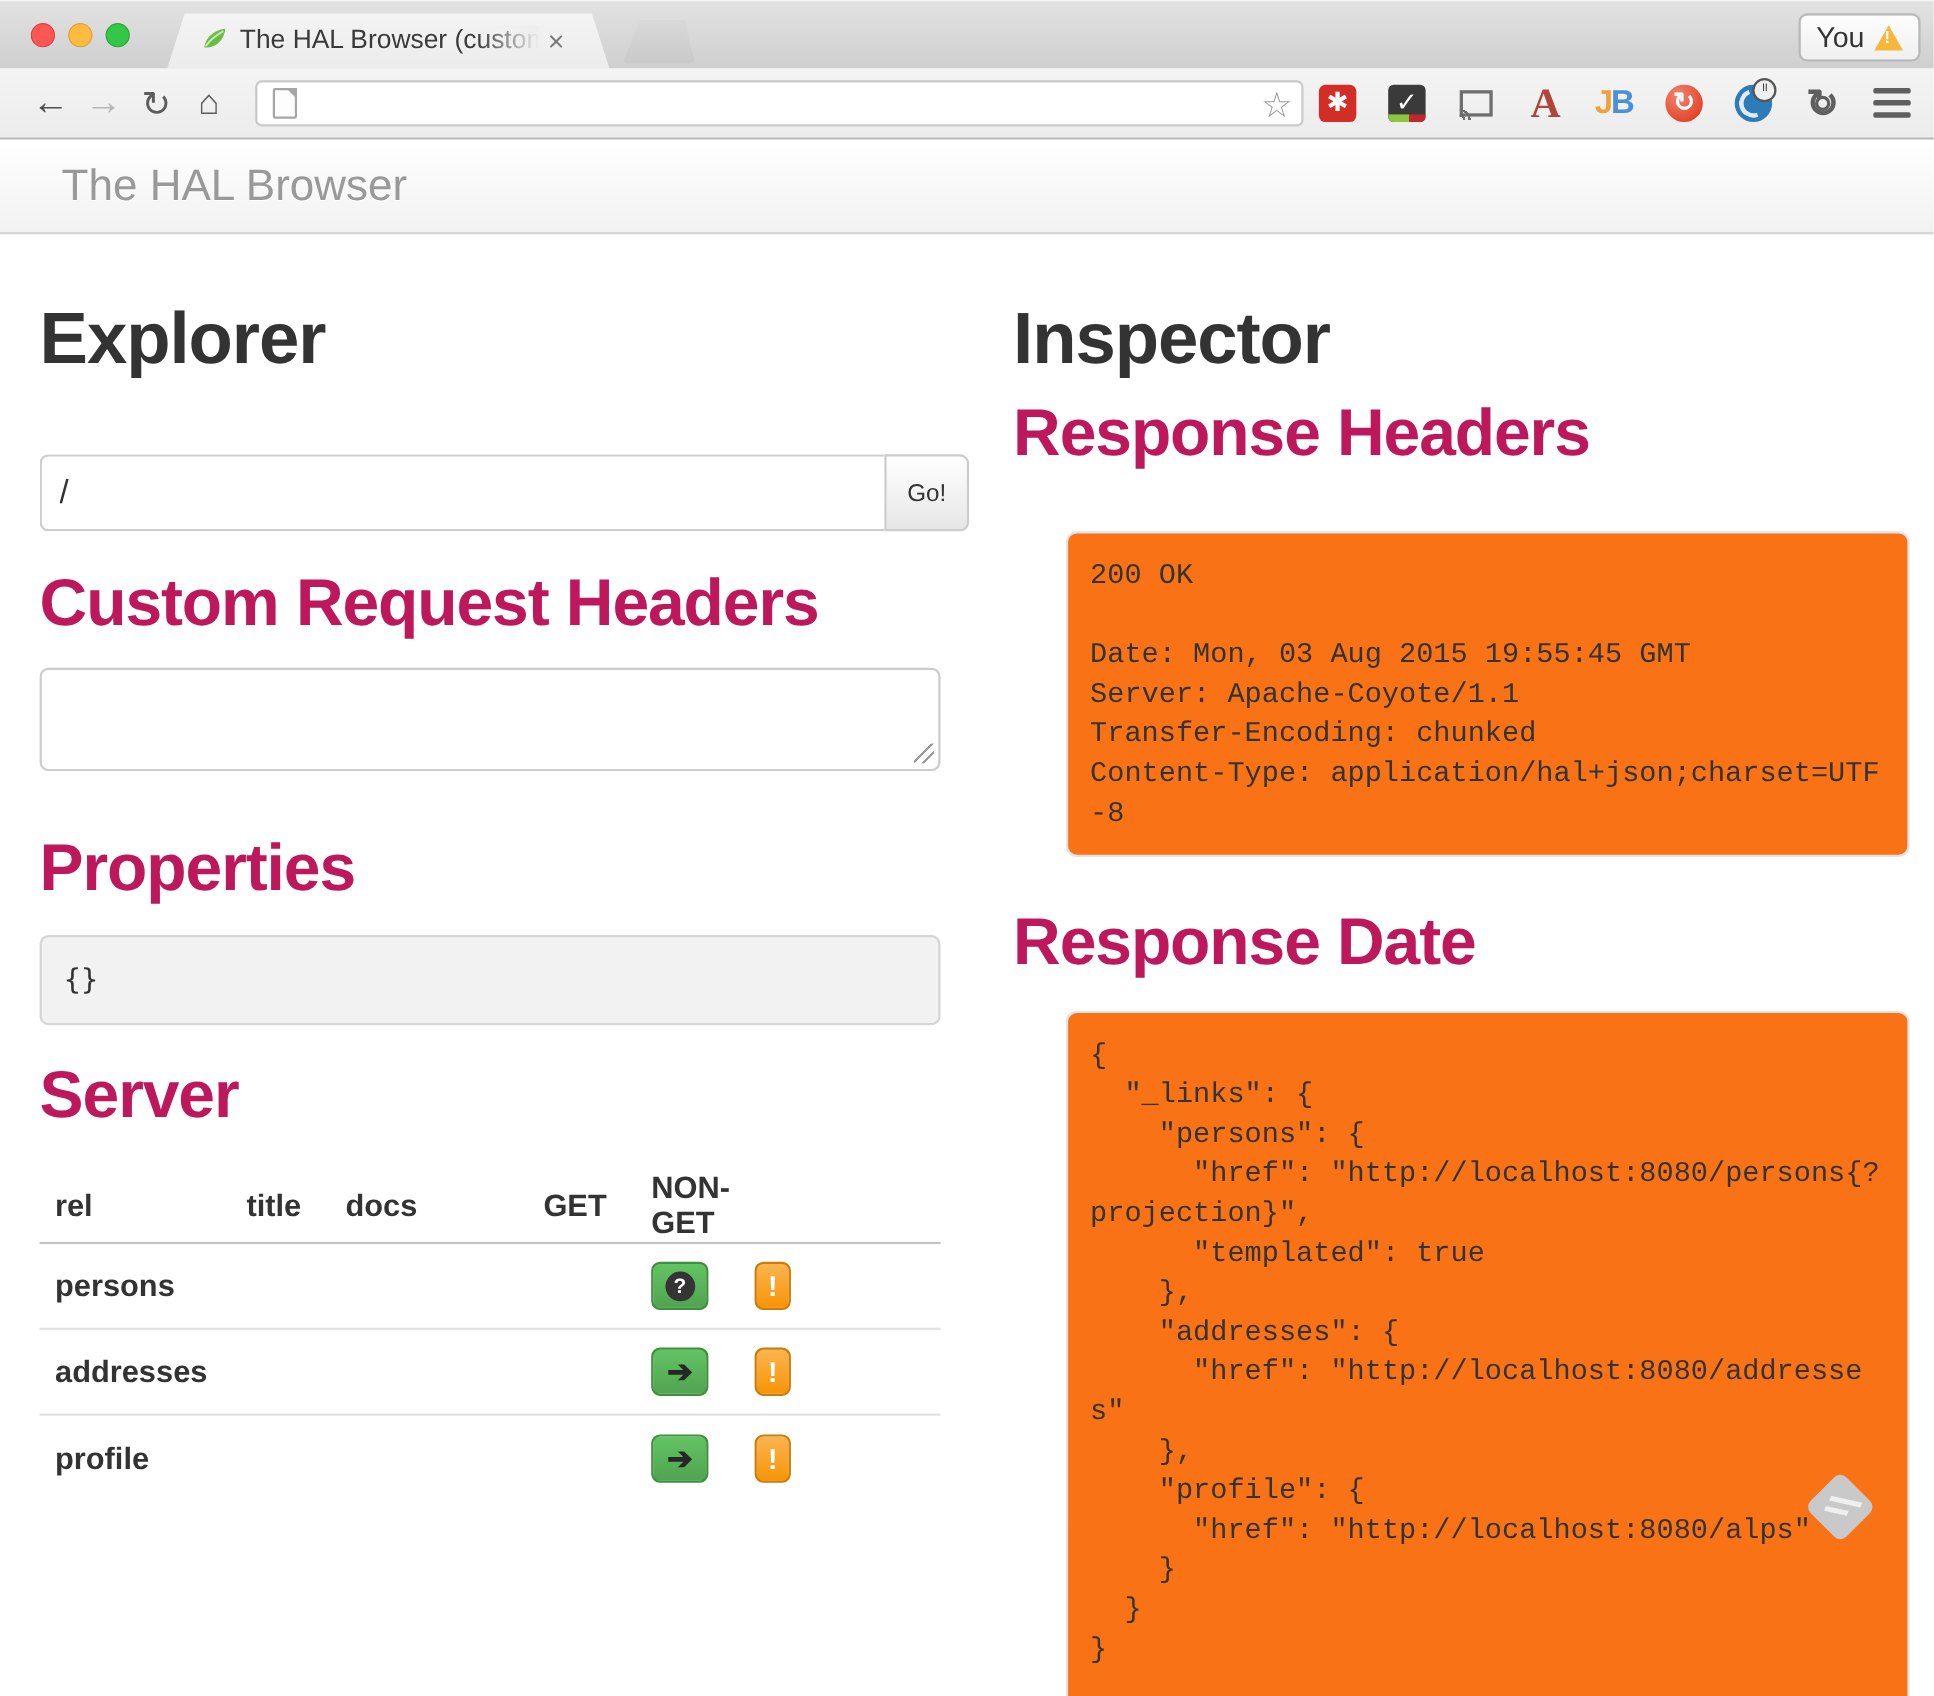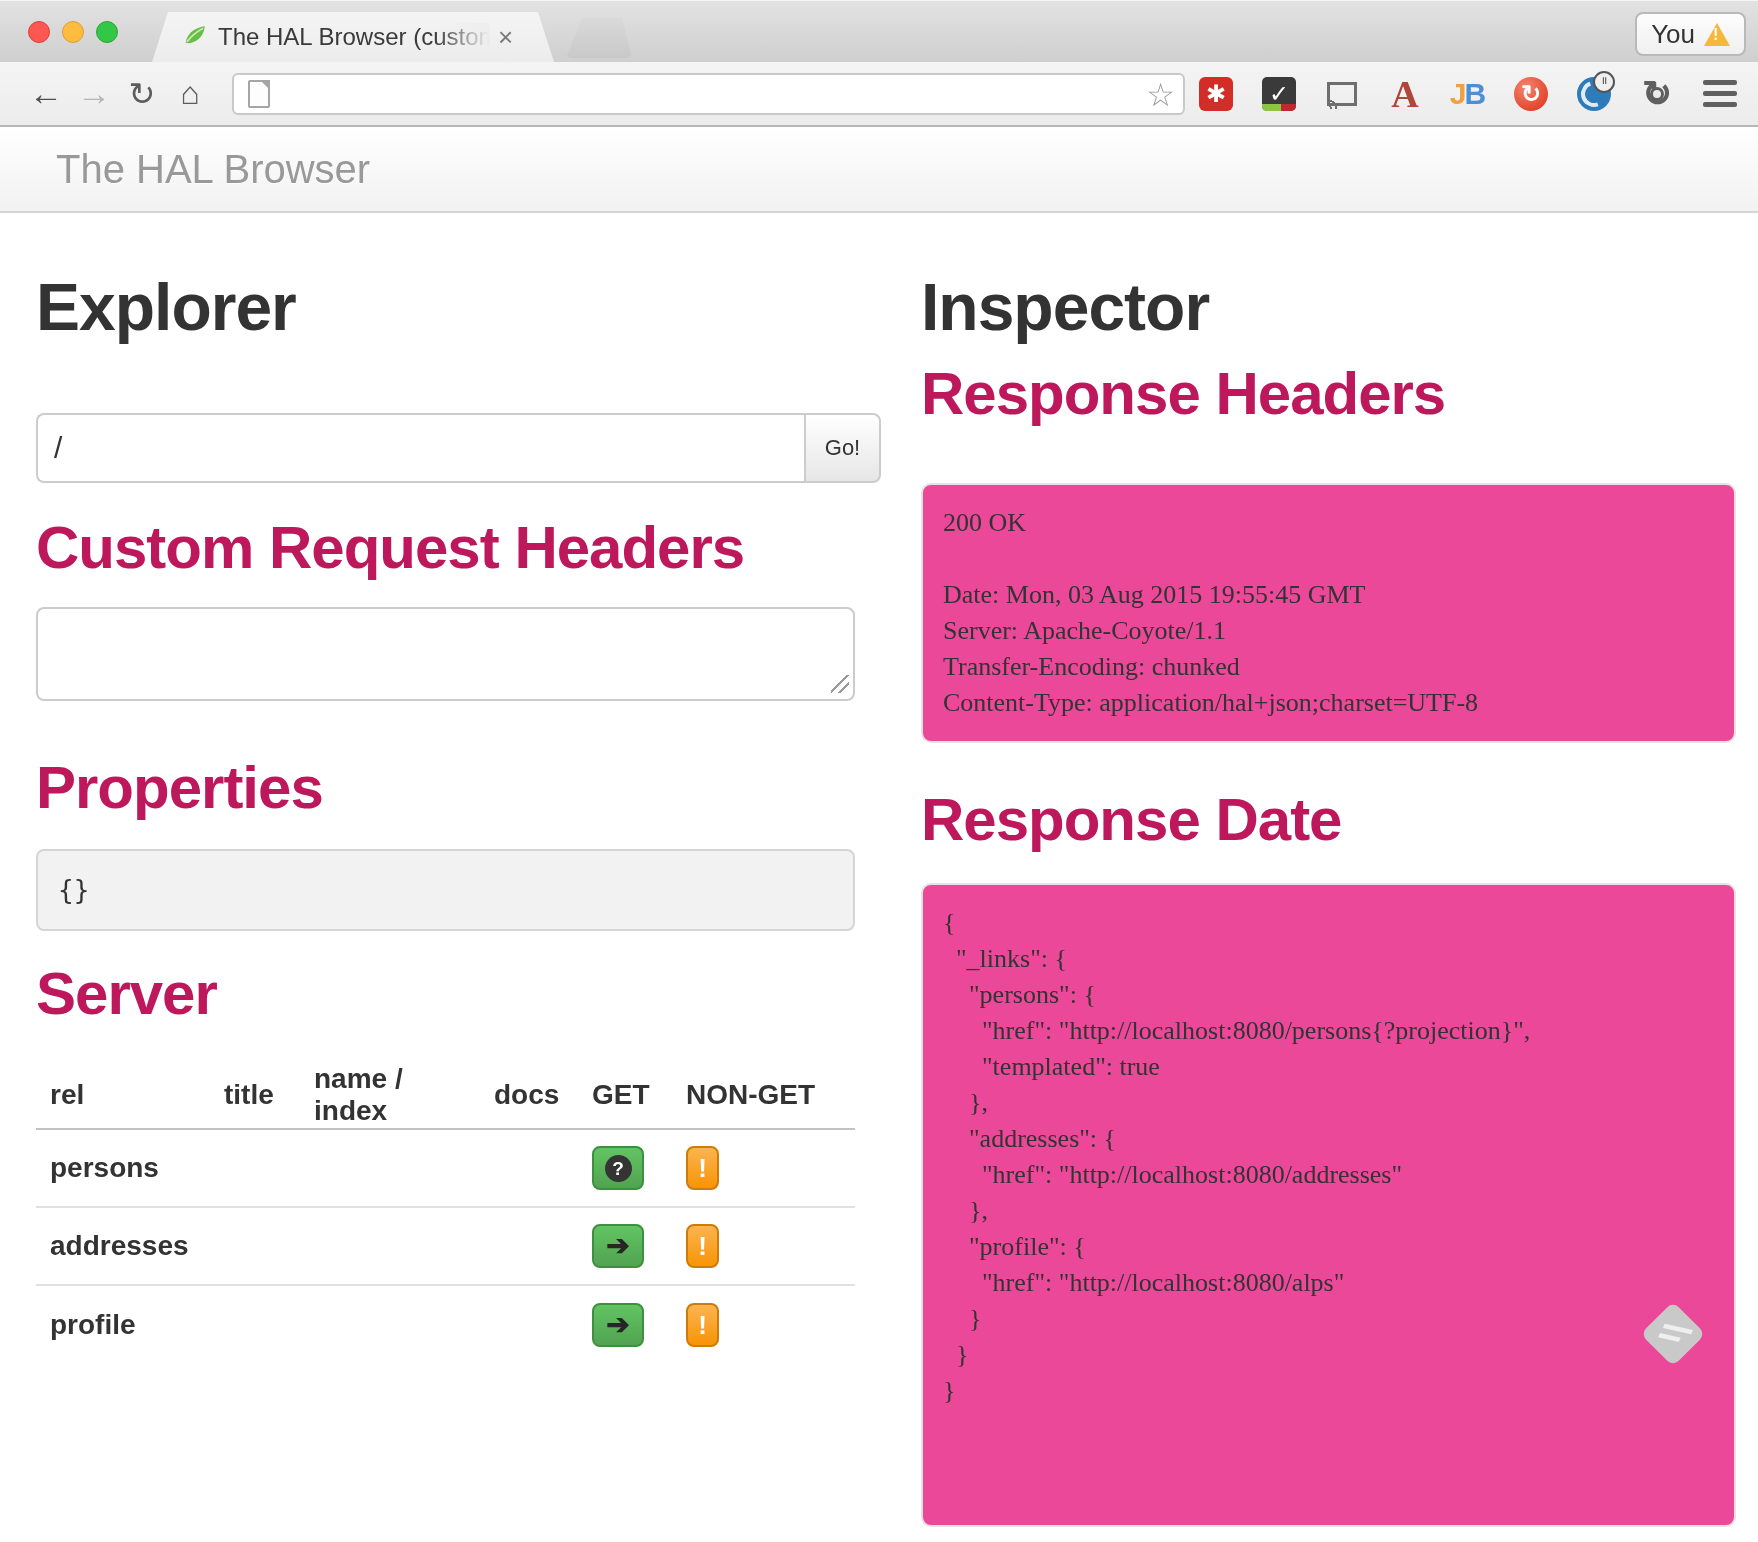--- a/index.html
+++ b/index.html
@@ -153,23 +153,23 @@
               color:#fff; font-size:19px; font-weight:bold; text-align:center;
               line-height:27px; }
   .arrow-glyph { font-size:28px; font-weight:bold; color:#262626; line-height:1; }
   .btn-nonget { width:33px; height:44px; border-radius:8px;
                 background:linear-gradient(#fbb450,#f89406); border:2px solid #cb7c09;
                 color:#fff; font-size:26px; font-weight:bold; display:flex;
                 align-items:center; justify-content:center; }
 
   
   .h-resp { margin-top:16px; }
-  .well { background:#ec4899; border:2px solid #e3e3e3; border-radius:10px;
-          padding:20px; font-family:Liberation Serif, serif; font-size:26px;
-          line-height:36px; color:#333; white-space:pre-wrap; word-break:break-all; }
+  .well { background:#f97316; border:2px solid #e3e3e3; border-radius:10px;
+          padding:20px; font-family:Liberation Mono, monospace; font-size:26px;
+          line-height:36px; color:#333; white-space:pre-wrap; word-break:break-all;margin-left:48px; }
   .well-headers { margin-top:56px; }
   .h-body { margin-top:44px; }
   .well-body { margin-top:30px; min-height:644px; position:relative; }
   .watermark { position:absolute; right:40px; bottom:170px; width:46px; height:46px;
                background:#c9c9c9; border-radius:8px; transform:rotate(45deg); }
   .watermark::before, .watermark::after { content:""; position:absolute; left:12px;
                width:22px; height:6px; background:#efefef; transform:skewX(-30deg) rotate(-45deg); }
   .watermark::before { top:13px; }
   .watermark::after  { top:25px; left:15px; width:16px; }
 </style>
@@ -260,21 +260,20 @@
 
     <h2 class="sec h-props">Properties</h2>
     <pre class="props-pre">{}</pre>
 
     <h2 class="sec h-links">Server</h2>
 
     <div class="links-table">
       <div class="lt-row lt-head">
         <div>rel</div>
         <div>title</div>
-        <div>name / index</div>
         <div>docs</div>
         <div>GET</div>
         <div>NON-GET</div>
       </div>
 
       <div class="lt-row lt-body">
         <div class="rel-cell">persons</div>
         <div></div>
         <div></div>
         <div></div>

